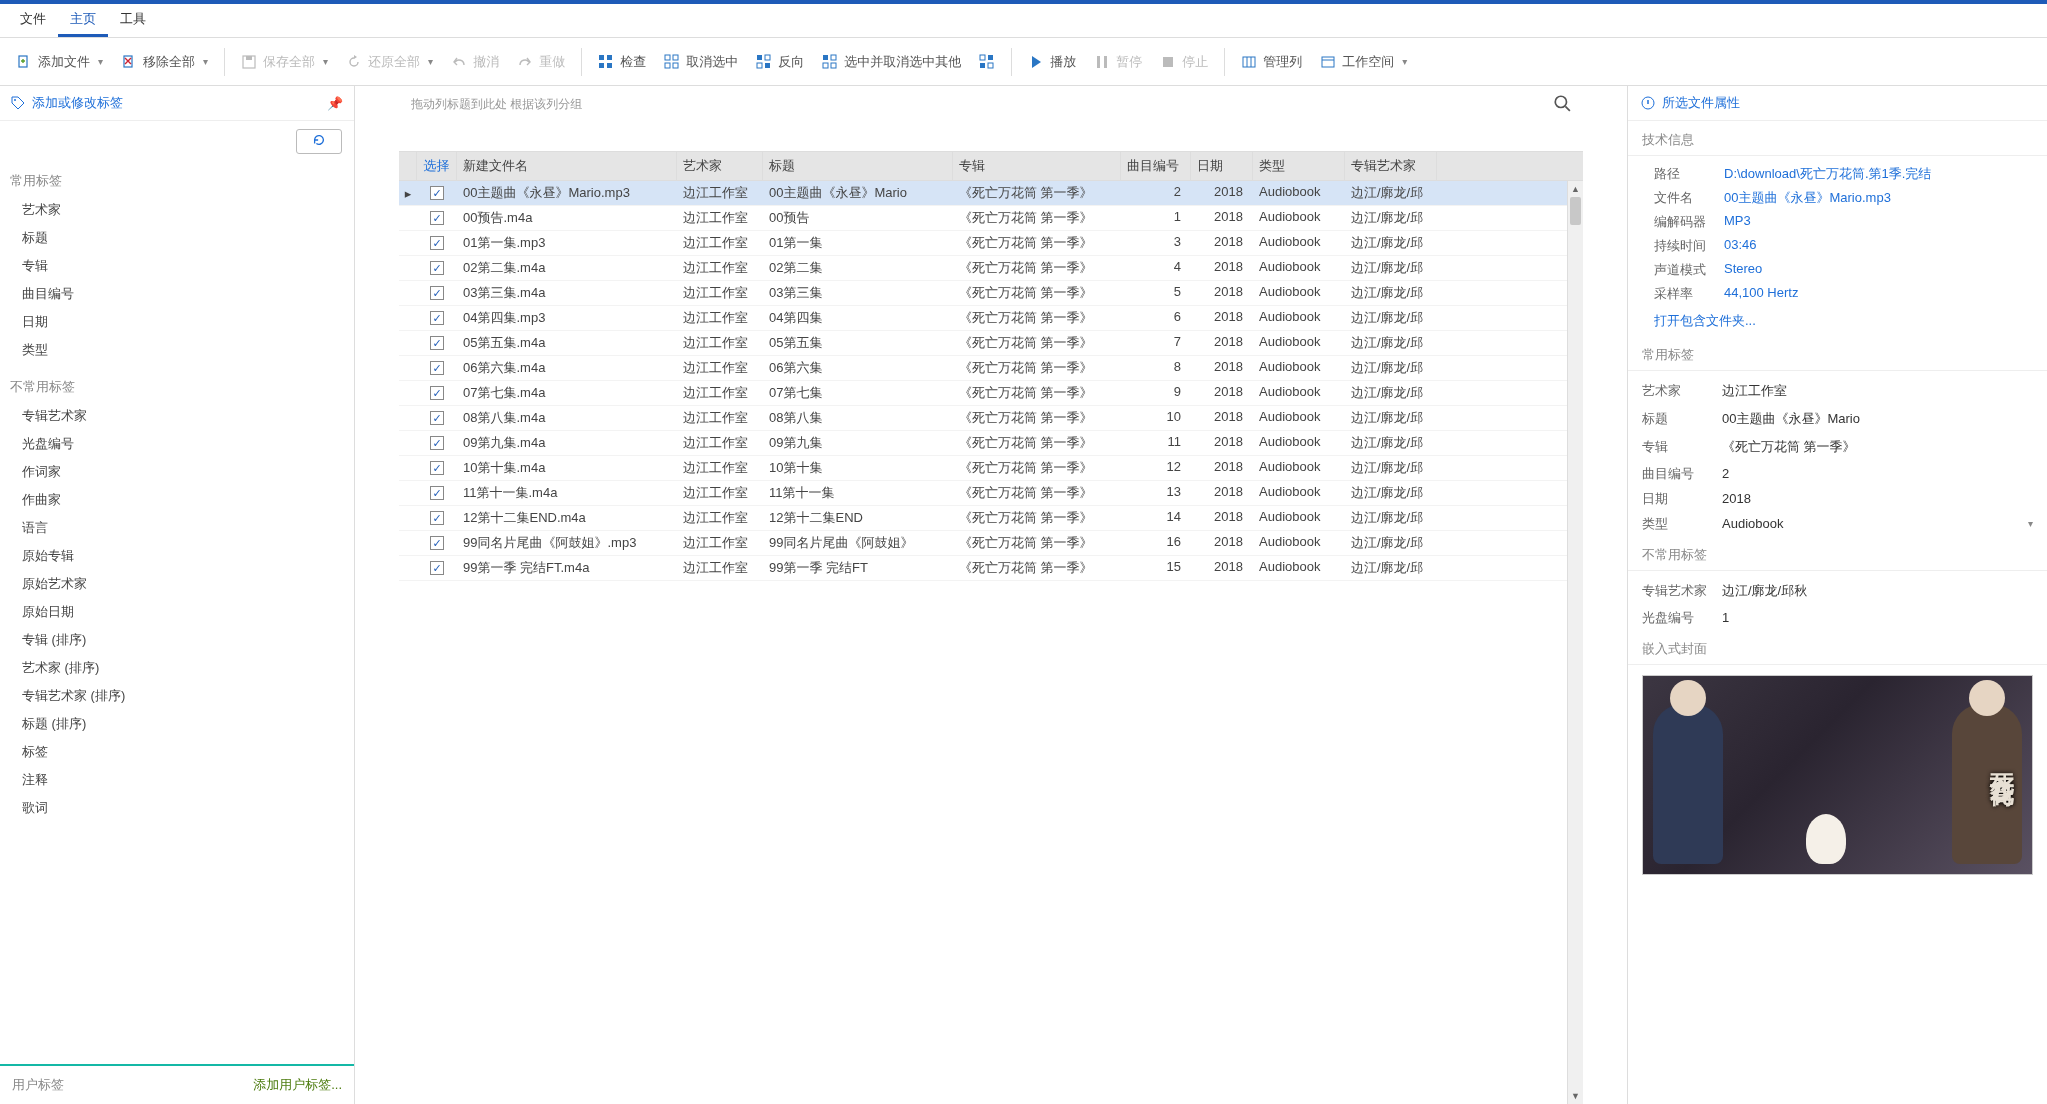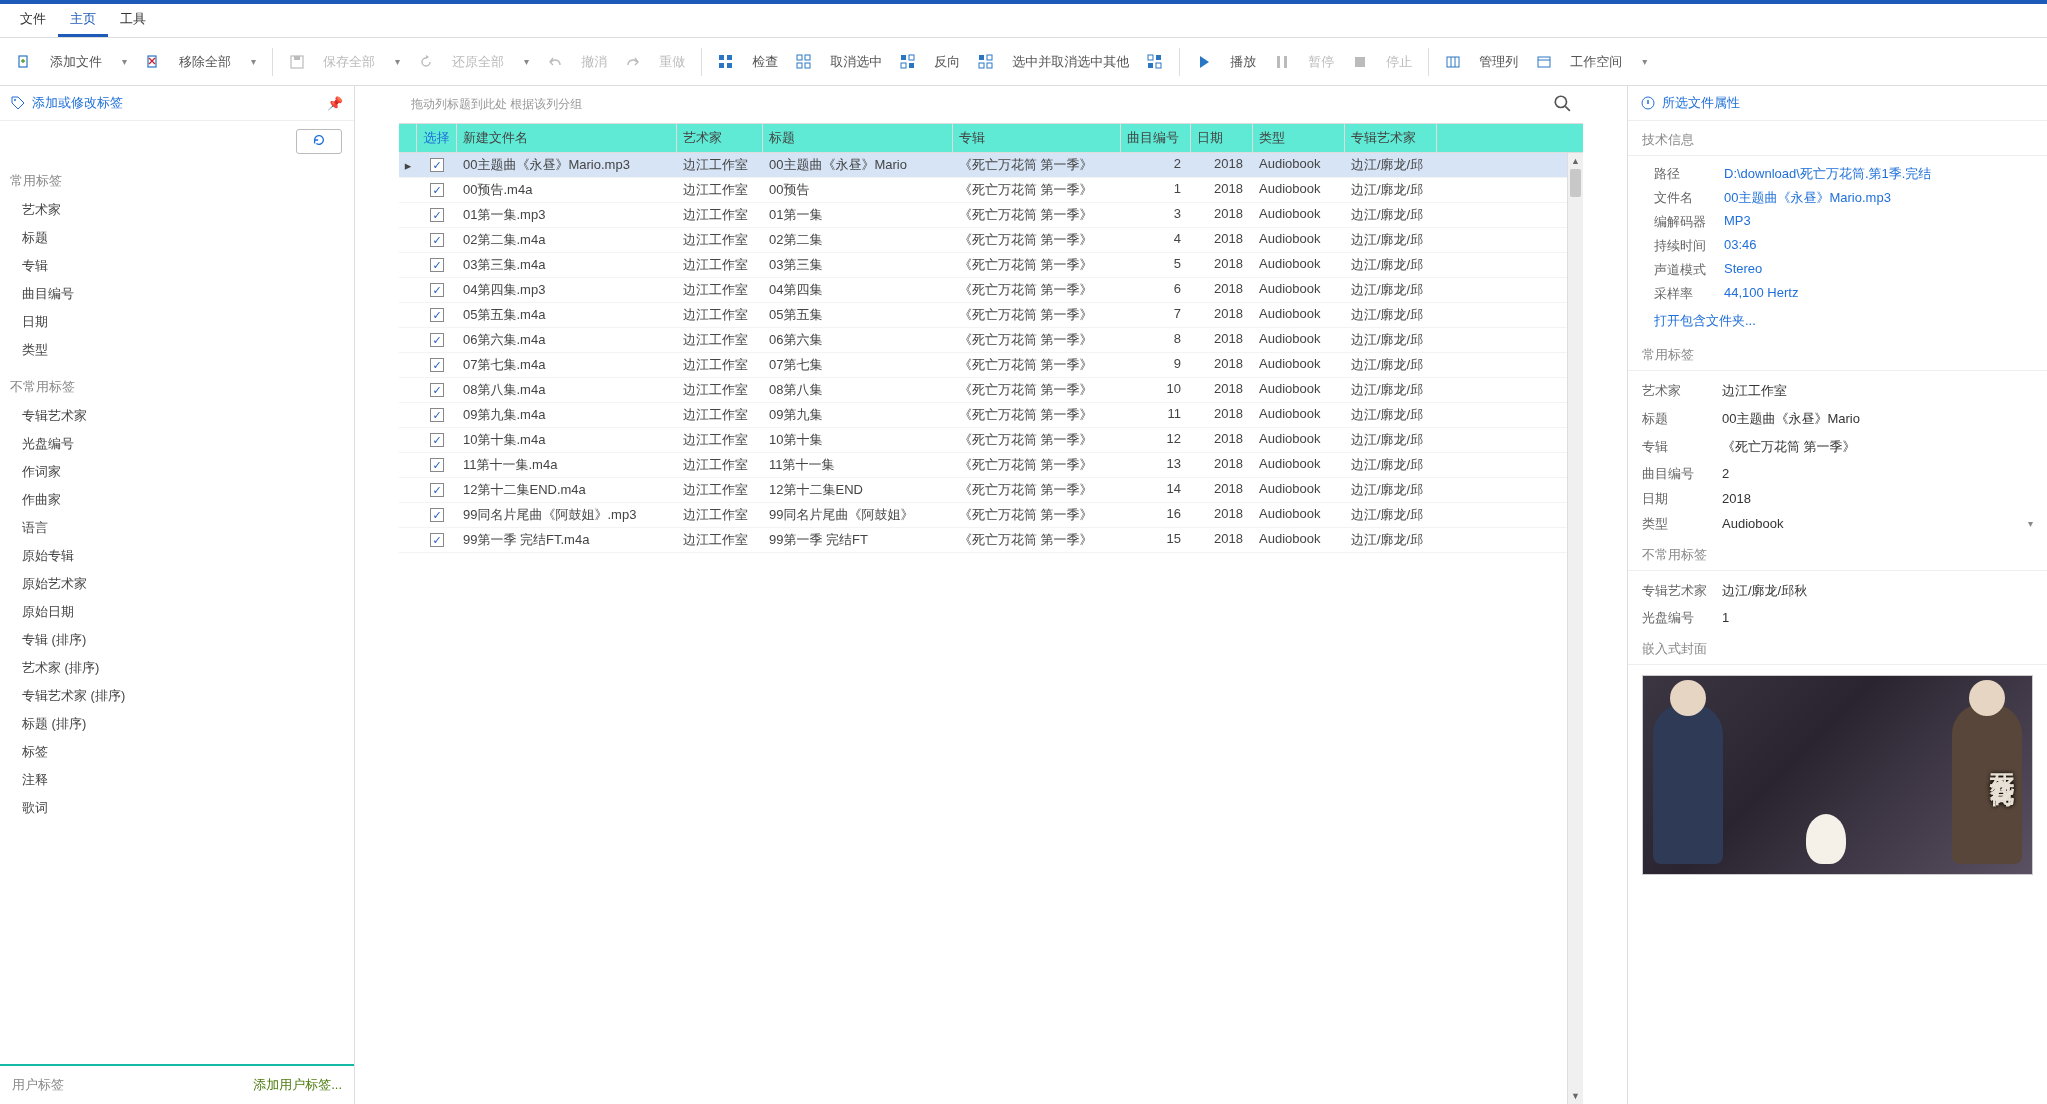--- a/index.html
+++ b/index.html
@@ -4,39 +4,39 @@
 <style>
 * { box-sizing: border-box; margin: 0; padding: 0; }
 body { font-family: "Microsoft YaHei", "Segoe UI", sans-serif; font-size: 13px; color: #333; background: #fff; overflow: hidden; }
 .app { display: flex; flex-direction: column; height: 100vh; }
 .top-bar { height: 4px; background: #1e5bb8; }
 .menu-bar { display: flex; padding: 0 8px; border-bottom: 1px solid #ddd; }
 .menu-item { padding: 6px 12px; cursor: pointer; color: #333; }
 .menu-item.active { border-bottom: 3px solid #1e5bb8; color: #1e5bb8; font-weight: 500; }
 .toolbar { display: flex; align-items: center; padding: 6px 8px; border-bottom: 1px solid #ddd; gap: 2px; min-height: 48px; }
 .toolbar-sep { width: 1px; height: 28px; background: #ddd; margin: 0 6px; }
-.tbtn { display: flex; align-items: center; gap: 18px; padding: 5px 8px; cursor: pointer; border-radius: 2px; color: #555; }
+.tbtn { display: flex; align-items: center; gap: 6px; padding: 5px 8px; cursor: pointer; border-radius: 2px; color: #555; }
 .tbtn.disabled { color: #bbb; cursor: default; }
 .ticon { display: inline-flex; width: 16px; height: 16px; align-items: center; justify-content: center; }
 .dd { font-size: 10px; color: #888; margin-left: 2px; }
 .main { display: flex; flex: 1; overflow: hidden; gap: 44px; }
 .left-panel { width: 355px; border-right: 1px solid #ddd; display: flex; flex-direction: column; overflow-y: auto; }
 .panel-header { display: flex; align-items: center; padding: 8px 10px; color: #1e6fd9; gap: 6px; border-bottom: 1px solid #eee; }
 .panel-header .pin { margin-left: auto; color: #333; cursor: pointer; }
 .refresh-row { display: flex; justify-content: flex-end; padding: 8px 12px; }
 .refresh-btn { border: 1px solid #bbb; border-radius: 3px; padding: 3px 14px; cursor: pointer; color: #1e6fd9; background: #fff; }
 .tag-section { padding: 4px 0; }
 .tag-section-title { padding: 6px 10px; color: #888; font-size: 13px; }
 .tag-item { padding: 5px 14px 5px 22px; cursor: pointer; color: #444; }
 .user-tag-row { display: flex; justify-content: space-between; align-items: center; padding: 10px 12px; border-top: 2px solid #14b8a6; margin-top: auto; }
 .user-tag-link { color: #4d7c0f; cursor: pointer; }
 .center-panel { flex: 1; display: flex; flex-direction: column; overflow: hidden; }
 .group-hint { padding: 8px 12px; color: #999; font-size: 12px; display: flex; align-items: center; }
 .group-hint .search-ic { margin-left: auto; color: #666; cursor: pointer; }
-.grid-header { display: flex; border-top: 1px solid #ddd; border-bottom: 1px solid #ddd; background: #5eead4; }
+.grid-header { display: flex; border-top: 1px solid #ddd; border-bottom: 1px solid #ddd; background: #e5e5e5; margin-top: 28px; }
 .grid-header .hcell { padding: 5px 6px; border-right: 1px solid #ddd; font-weight: 500; color: #444; overflow: hidden; white-space: nowrap; }
 .hcell.select-col { color: #1e6fd9; }
 .grid-body { flex: 1; overflow-y: auto; position: relative; }
 .scrollbar-v { position: absolute; right: 0; top: 0; bottom: 0; width: 16px; background: #f0f0f0; border-left: 1px solid #ddd; }
 .scrollbar-thumb { position: absolute; left: 2px; right: 2px; top: 2px; height: 40px; background: #c8c8c8; border-radius: 2px; }
 .scrollbar-arrow { position: absolute; left: 0; right: 0; height: 16px; display: flex; align-items: center; justify-content: center; color: #666; font-size: 9px; cursor: pointer; }
 .grid-row { display: flex; border-bottom: 1px solid #f3f3f3; }
 .grid-row .cell { padding: 3px 6px; overflow: hidden; white-space: nowrap; text-overflow: ellipsis; color: #444; }
 .grid-row.selected { background: #d6e4f6; }
 .grid-row .cell.num { text-align: right; padding-right: 10px; }

